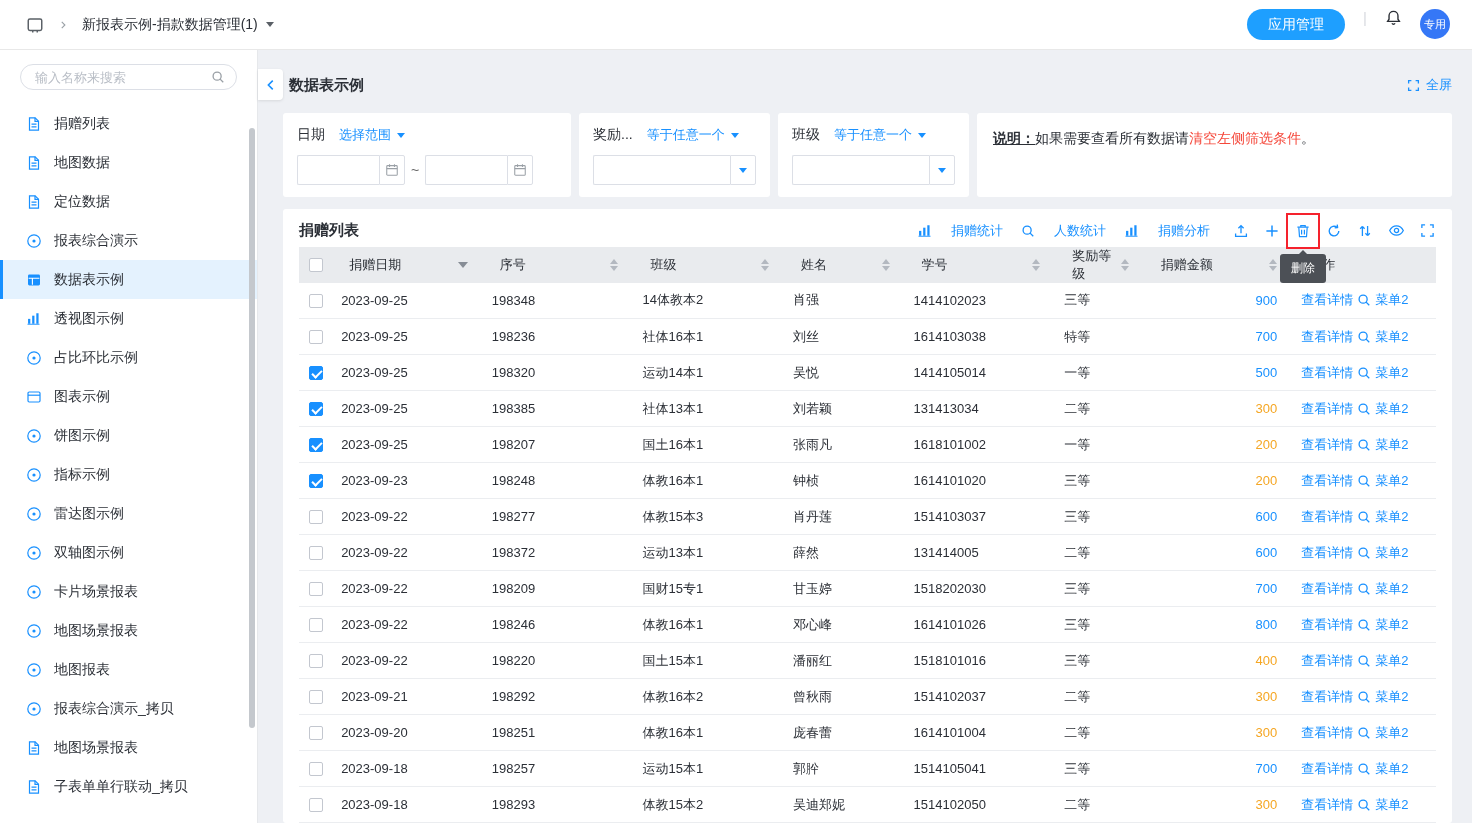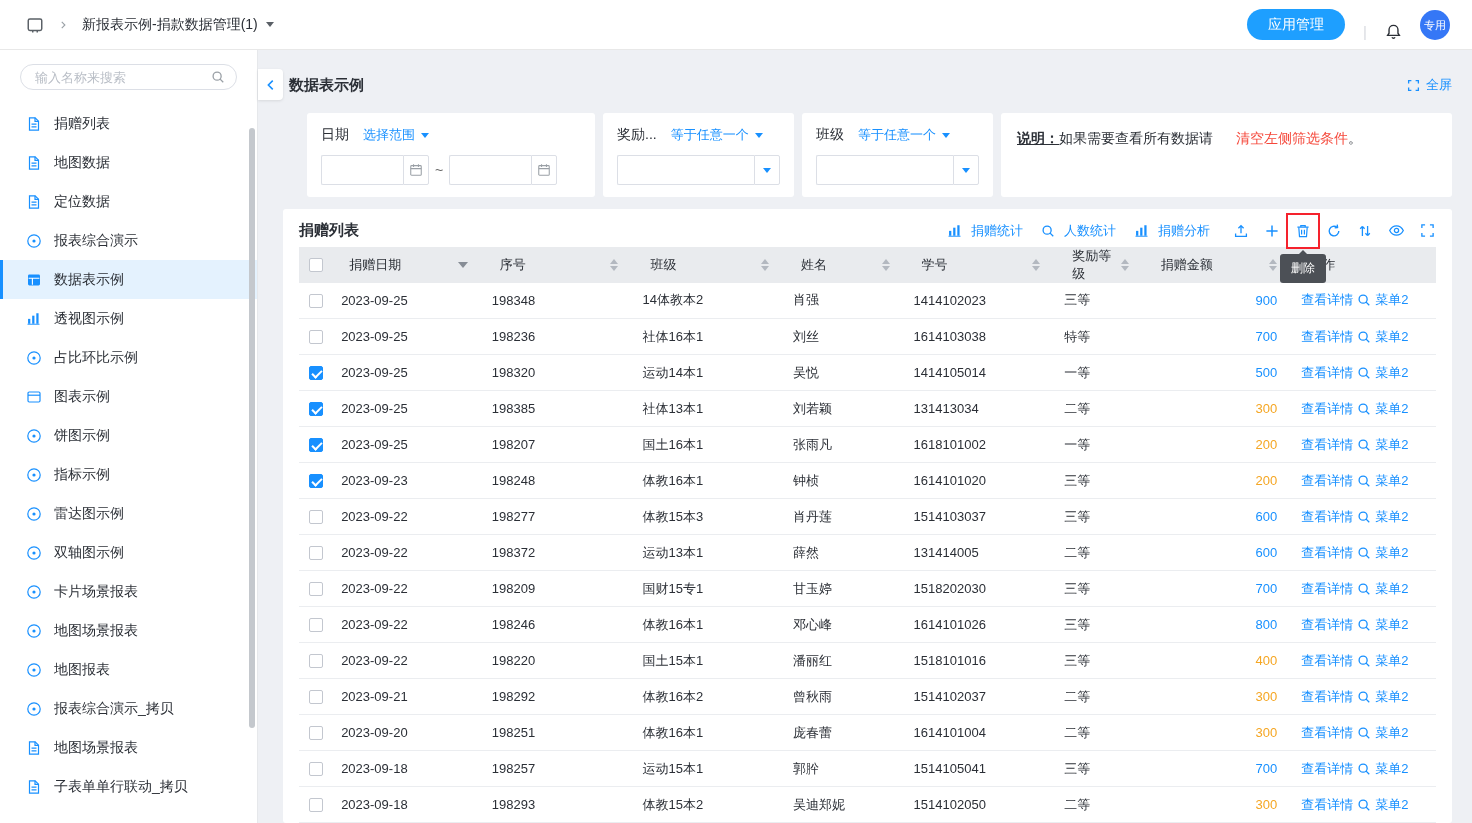--- a/index.html
+++ b/index.html
@@ -9,21 +9,21 @@
 input { font-family:inherit; }
 
 
 .topbar { height:50px; background:#fff; border-bottom:1px solid #e8e8e8; display:flex; align-items:center; padding:0 22px 0 26px; position:relative; z-index:10; }
 .tb-win { color:#5a6066; margin-right:14px; cursor:pointer; }
 .tb-chev { color:#9aa0a6; margin-right:14px; }
 .tb-title { display:flex; align-items:center; gap:8px; cursor:pointer; font-size:14px; color:#2b2f36; }
 .caret { width:0; height:0; border-left:4px solid transparent; border-right:4px solid transparent; border-top:5px solid currentColor; display:inline-block; }
 .caret-dark { color:#5a6066; }
 .caret-blue { color:#1890ff; }
-.tb-right { margin-left:auto; display:flex; align-items:flex-end; gap:18px; }
+.tb-right { margin-left:auto; display:flex; align-items:flex-start; gap:18px; }
 .pill { background:#1e9fff; color:#fff; border:none; border-radius:16px; height:31px; padding:0 21px; font-size:14px; cursor:pointer; font-family:inherit; }
 .tb-div { color:#d8dadf; font-size:15px; }
 .bell { color:#2b2f36; cursor:pointer; }
 .avatar { width:30px; height:30px; border-radius:50%; background:#3577f6; color:#fff; font-size:11px; display:flex; align-items:center; justify-content:center; cursor:pointer; }
 
 
 .shell { display:flex; height:773px; }
 
 
 .sidebar { width:258px; background:#fff; border-right:1px solid #e6e8eb; padding-top:14px; position:relative; flex:none; }
@@ -43,39 +43,39 @@
 .page-head { height:30px; display:flex; align-items:center; padding-left:6px; margin-bottom:13px; }
 .page-title { font-size:15px; font-weight:bold; color:#2b2f36; }
 .fullscreen-link { margin-left:auto; color:#1890ff; font-size:13px; display:flex; align-items:center; gap:6px; cursor:pointer; }
 
 
 .filters { display:flex; gap:8px; margin-bottom:12px; align-items:stretch; }
 .fcard { background:#fff; border-radius:3px; padding:12px 14px; }
 .frow1 { display:flex; align-items:center; gap:14px; margin-bottom:10px; height:20px; }
 .flabel { font-size:14px; color:#2b2f36; white-space:nowrap; }
 .fop { color:#1890ff; font-size:13px; display:flex; align-items:center; gap:6px; cursor:pointer; white-space:nowrap; }
-.f-date { width:288px;margin-left:24px; }
+.f-date { width:288px; }
 .f-sel { width:191px; }
 .f-note { flex:1; padding:14px 16px; font-size:14px; line-height:1.6; }
 .note-bold { font-weight:bold;text-decoration:underline; }
-.note-red { color:#f5483b; cursor:pointer;margin-left:23px; }
+.note-red { color:#f5483b; cursor:pointer; }
 .date-row { display:flex; align-items:center; gap:6px; }
 .dinput { display:flex; height:30px; }
 .dinput input { width:82px; border:1px solid #dcdfe6; border-right:none; border-radius:2px 0 0 2px; outline:none; padding:0 8px; font-size:13px; }
 .addon { width:26px; height:30px; border:1px solid #dcdfe6; border-radius:0 2px 2px 0; display:flex; align-items:center; justify-content:center; color:#9aa0a6; cursor:pointer; background:#fff; }
 .tilde { color:#666; }
 .sel { display:flex; height:30px; }
 .selbox { width:137px; border:1px solid #dcdfe6; border-right:none; border-radius:2px 0 0 2px; background:#fff; cursor:pointer; }
 
 
 .table-card { background:#fff; border-radius:3px; padding:6px 16px 0 16px; flex:1; overflow:hidden; display:flex; flex-direction:column; }
 .tc-head { height:38px; display:flex; align-items:center; }
 .tc-title { font-size:15px; font-weight:bold; color:#2b2f36; }
 .tc-tools { margin-left:auto; display:flex; align-items:center; gap:18px; }
-.tool-link { color:#1890ff; font-size:13px; display:flex; align-items:center; gap:9px; cursor:pointer; white-space:nowrap; }
+.tool-link { color:#1890ff; font-size:13px; display:flex; align-items:center; gap:19px; cursor:pointer; white-space:nowrap; }
 .tool-icons { display:flex; align-items:center; gap:13px; margin-left:4px; }
 .tool-btn { color:#1890ff; cursor:pointer; position:relative; width:18px; height:18px; display:flex; align-items:center; justify-content:center; }
 .tool-btn.annotated::after { content:""; position:absolute; inset:-9px -8px; border:2px solid #f5222d; }
 .tooltip { position:absolute; top:32px; left:50%; transform:translateX(-50%); background:#4c5056; color:#fff; font-size:12px; padding:6px 11px; border-radius:3px; white-space:nowrap; z-index:20; }
 .tooltip::before { content:""; position:absolute; top:-4px; left:50%; transform:translateX(-50%); border-left:5px solid transparent; border-right:5px solid transparent; border-bottom:5px solid #4c5056; }
 
 table { border-collapse:collapse; width:100%; table-layout:fixed; font-size:13px; }
 thead th { background:#e9ebee; height:34px; font-weight:normal; color:#2b2f36; text-align:left; padding:0 12px; }
 tbody td { height:36px; border-bottom:1px solid #ebedf0; padding:0 12px; color:#2b2f36; overflow:hidden; white-space:nowrap; }
 th.cb-col, td.cb-col { padding:0 0 0 10px; }

